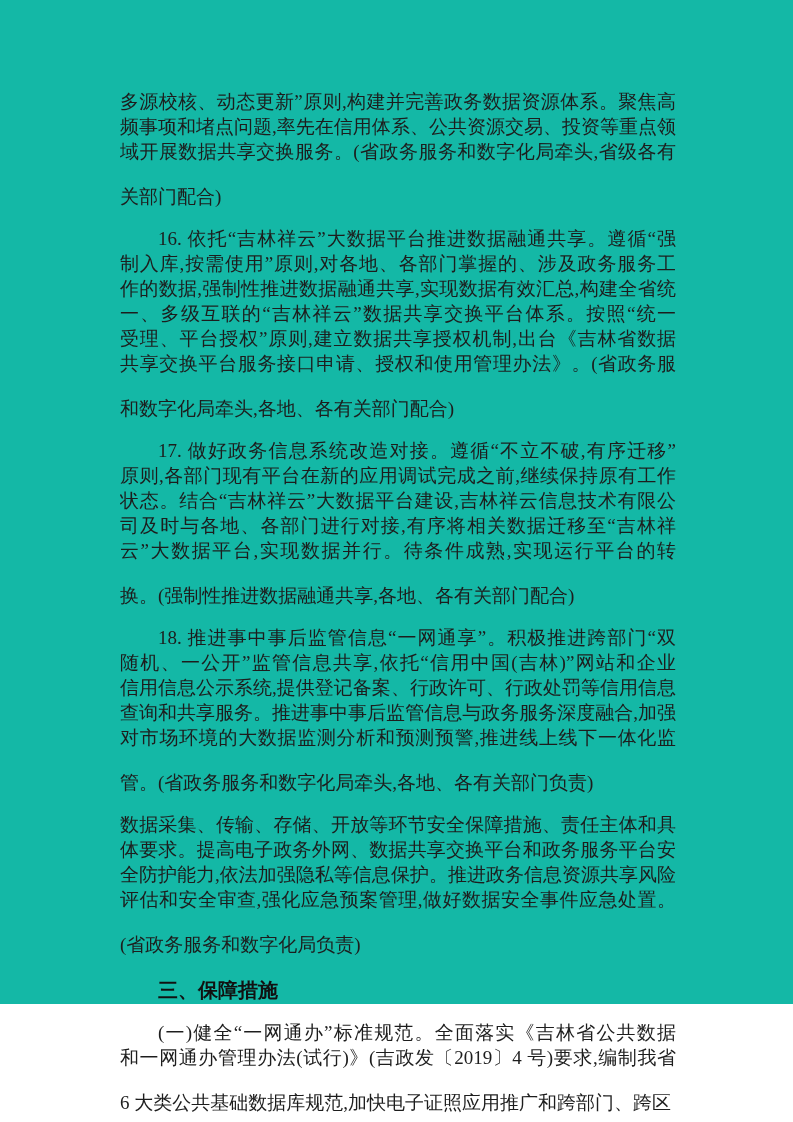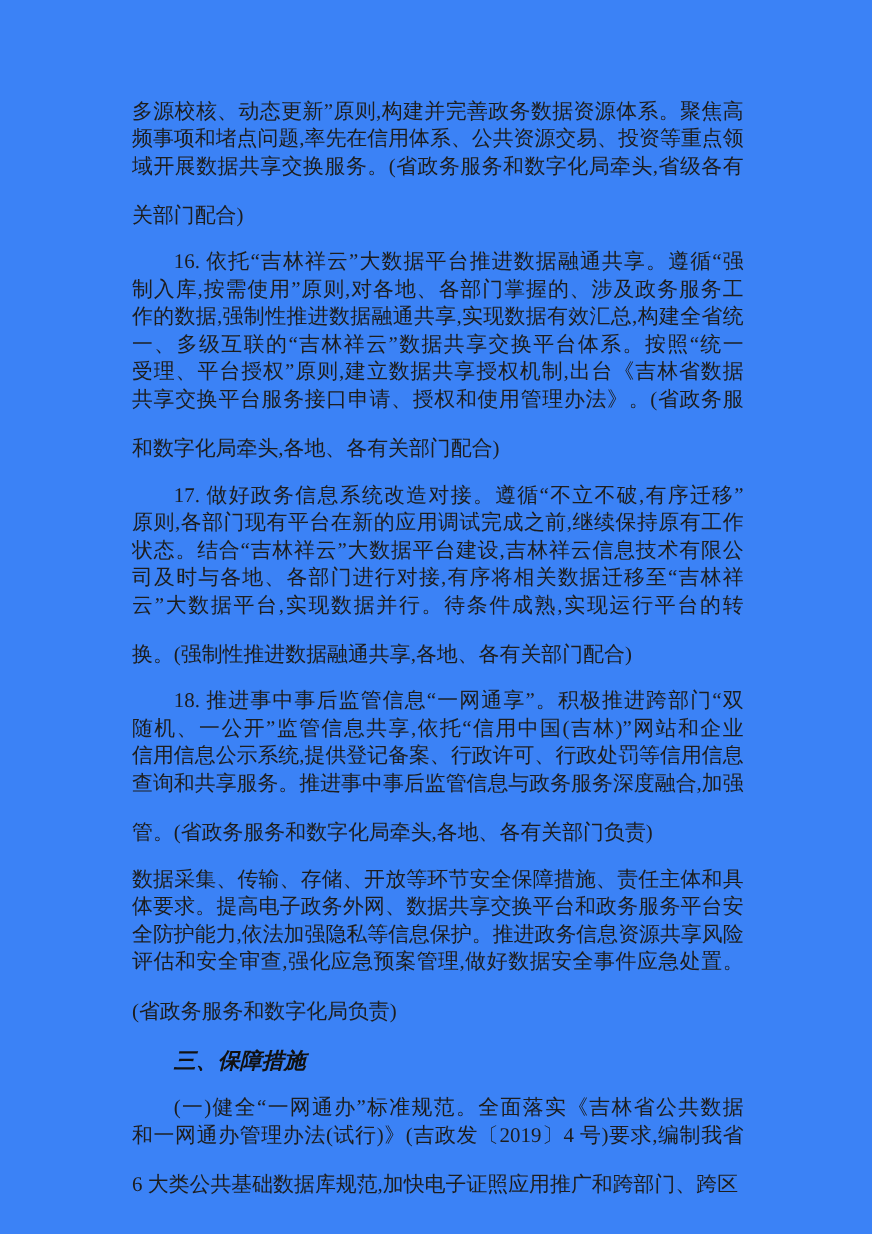--- a/index.html
+++ b/index.html
@@ -8,23 +8,23 @@
     background: #ffffff;
   }
   body {
     width: 793px;
     height: 1122px;
     overflow: hidden;
   }
   .page {
     box-sizing: border-box;
     width: 793px;
-    height: 1122px;
+    height: 1004px;
     padding: 89px 117px 0 120px;
-    background: #3b82f6;
+    background: #14b8a6;
   }
   .paragraph {
     margin: 17px 0 0 0;
   }
   .paragraph:first-child {
     margin-top: 0;
   }
   .line {
     font-family: "Liberation Serif", "DejaVu Serif", serif;
     font-size: 19px;
@@ -44,21 +44,20 @@
     margin-top: 20px;
   }
   .heading {
     margin: 20px 0 0 0;
     padding-left: 38px;
     font-family: "Liberation Sans", "DejaVu Sans", sans-serif;
     font-weight: bold;
     font-size: 20px;
     line-height: 26px;
     color: #111111;
-    font-style: italic;
   }
 </style>
 </head>
 <body>
 
 <main class="page">
     <div class="paragraph">
       <div class="line">多源校核、动态更新”原则,构建并完善政务数据资源体系。聚焦高</div>
       <div class="line">频事项和堵点问题,率先在信用体系、公共资源交易、投资等重点领</div>
       <div class="line">域开展数据共享交换服务。(省政务服务和数字化局牵头,省级各有</div>
@@ -79,20 +78,21 @@
       <div class="line">状态。结合“吉林祥云”大数据平台建设,吉林祥云信息技术有限公</div>
       <div class="line">司及时与各地、各部门进行对接,有序将相关数据迁移至“吉林祥</div>
       <div class="line">云”大数据平台,实现数据并行。待条件成熟,实现运行平台的转</div>
       <div class="line line-end">换。(强制性推进数据融通共享,各地、各有关部门配合)</div>
     </div>
     <div class="paragraph">
       <div class="line line-indent">18. 推进事中事后监管信息“一网通享”。积极推进跨部门“双</div>
       <div class="line">随机、一公开”监管信息共享,依托“信用中国(吉林)”网站和企业</div>
       <div class="line">信用信息公示系统,提供登记备案、行政许可、行政处罚等信用信息</div>
       <div class="line">查询和共享服务。推进事中事后监管信息与政务服务深度融合,加强</div>
+      <div class="line">对市场环境的大数据监测分析和预测预警,推进线上线下一体化监</div>
       <div class="line line-end">管。(省政务服务和数字化局牵头,各地、各有关部门负责)</div>
     </div>
     <div class="paragraph">
       <div class="line">数据采集、传输、存储、开放等环节安全保障措施、责任主体和具</div>
       <div class="line">体要求。提高电子政务外网、数据共享交换平台和政务服务平台安</div>
       <div class="line">全防护能力,依法加强隐私等信息保护。推进政务信息资源共享风险</div>
       <div class="line">评估和安全审查,强化应急预案管理,做好数据安全事件应急处置。</div>
       <div class="line line-end">(省政务服务和数字化局负责)</div>
     </div>
     <h2 class="heading">三、保障措施</h2>

